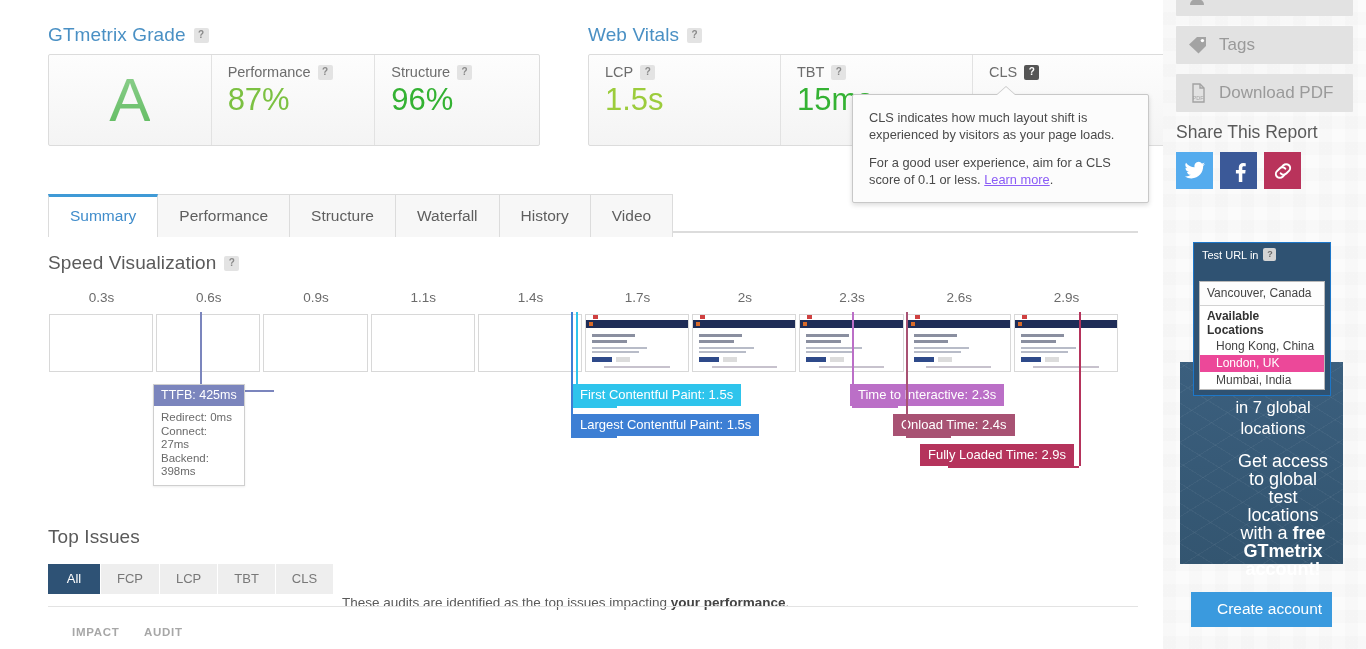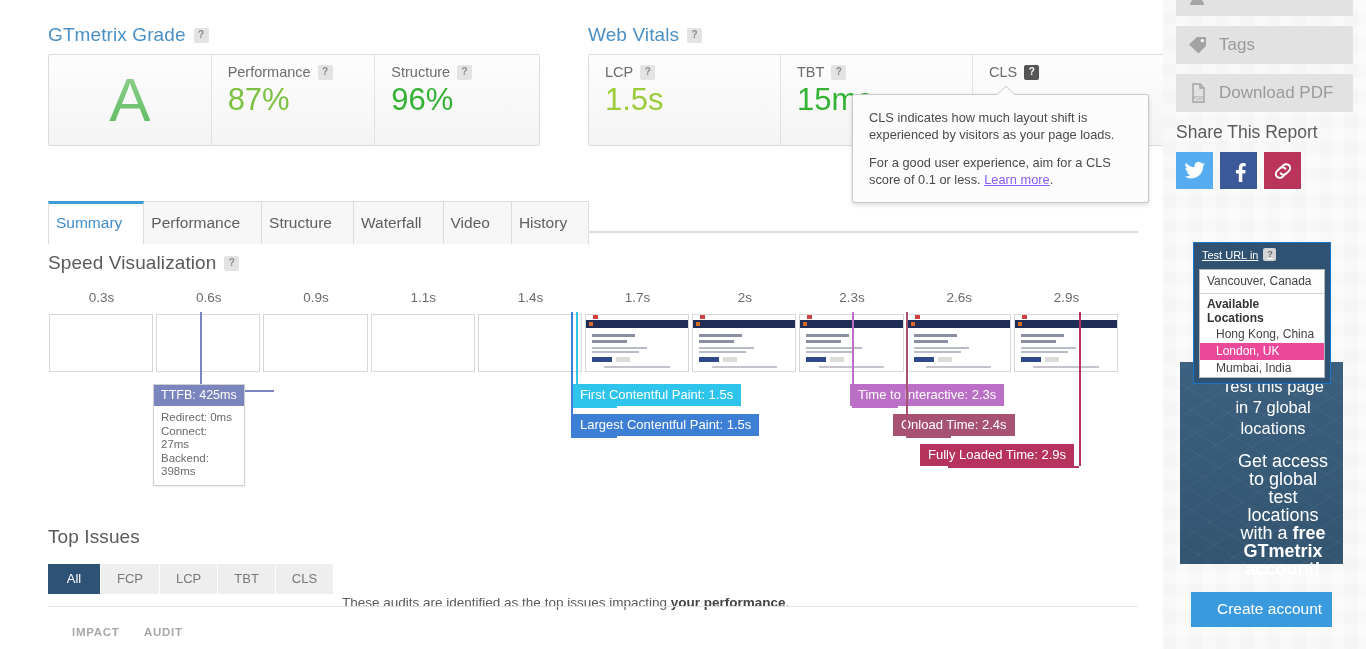--- a/index.html
+++ b/index.html
@@ -116,31 +116,31 @@
   }
 
   
   .tabs {
     position: absolute; left: 48px; top: 189px;
     display: flex;
     border-bottom: 1px solid #dcdcdc;
     width: 1090px;
   }
   .tab {
-    padding: 12px 21px 12px 7px;
+    padding: 12px 21px 12px 21px;
     font-size: 15.5px;
     color: #5e5e5e;
     background: #f7f7f7;
     border: 1px solid #dcdcdc;
     border-bottom: none;
     margin-right: -1px;
     cursor: pointer;
     white-space: nowrap;
     position: relative;
-    top: 12px;
+    top: 5px;
   }
   .tab.active {
     background: #fff;
     color: #3f8ccb;
     border-top: 3px solid #3f9ad6;
     padding-top: 10px;
     border-left-color: #dcdcdc;
     z-index: 2;
   }
   .tab.active::after {
@@ -285,22 +285,21 @@
     position: absolute; left: 1193px; top: 242px;
     width: 138px;
     background: #2f5272;
     border: 1px solid #1d77c9;
     padding: 4px 5px 5px 5px;
     z-index: 12;
   }
   .loc-head {
     font-size: 11px; color: #ffffff;
     display: flex; align-items: center; gap: 5px;
-    padding: 1px 2px 8px 3px;
-    text-decoration: underline;
+    padding: 1px 2px 20px 3px;
   }
   .loc-head .help-badge { background: #d4d4d4; color: #6a6a6a; width: 13px; height: 13px; font-size: 9px; }
   .loc-select { background: #fff; border: 1px solid #b9b9b9; }
   .loc-current {
     font-size: 12px; color: #444; padding: 4px 7px 5px 7px;
     border-bottom: 1px solid #d2d2d2;
     background: #fdfdfd;
   }
   .loc-group { font-size: 12px; color: #333; font-weight: bold; padding: 3px 7px 1px 7px; }
   .loc-item { font-size: 12px; color: #444; padding: 1px 7px 2px 16px; cursor: pointer; }
@@ -403,22 +402,22 @@
       <div class="tooltip-arrow"></div>
       <p>CLS indicates how much layout shift is experienced by visitors as your page loads.</p>
       <p><span>For a good user experience, aim for a CLS score of 0.1 or less. </span><a href="#">Learn more</a><span>.</span></p>
     </div>
 
     <div class="tabs">
       <div class="tab active"><span>Summary</span></div>
       <div class="tab"><span>Performance</span></div>
       <div class="tab"><span>Structure</span></div>
       <div class="tab"><span>Waterfall</span></div>
+      <div class="tab"><span>History</span></div>
       <div class="tab"><span>Video</span></div>
-      <div class="tab"><span>History</span></div>
       <div class="spacer"></div>
     </div>
 
     <div id="speedviz-head">
       <div class="sec-head" style="color:#5a5a5a">
         <span>Speed Visualization</span>
         <span class="help-badge">?</span>
       </div>
     </div>
 

